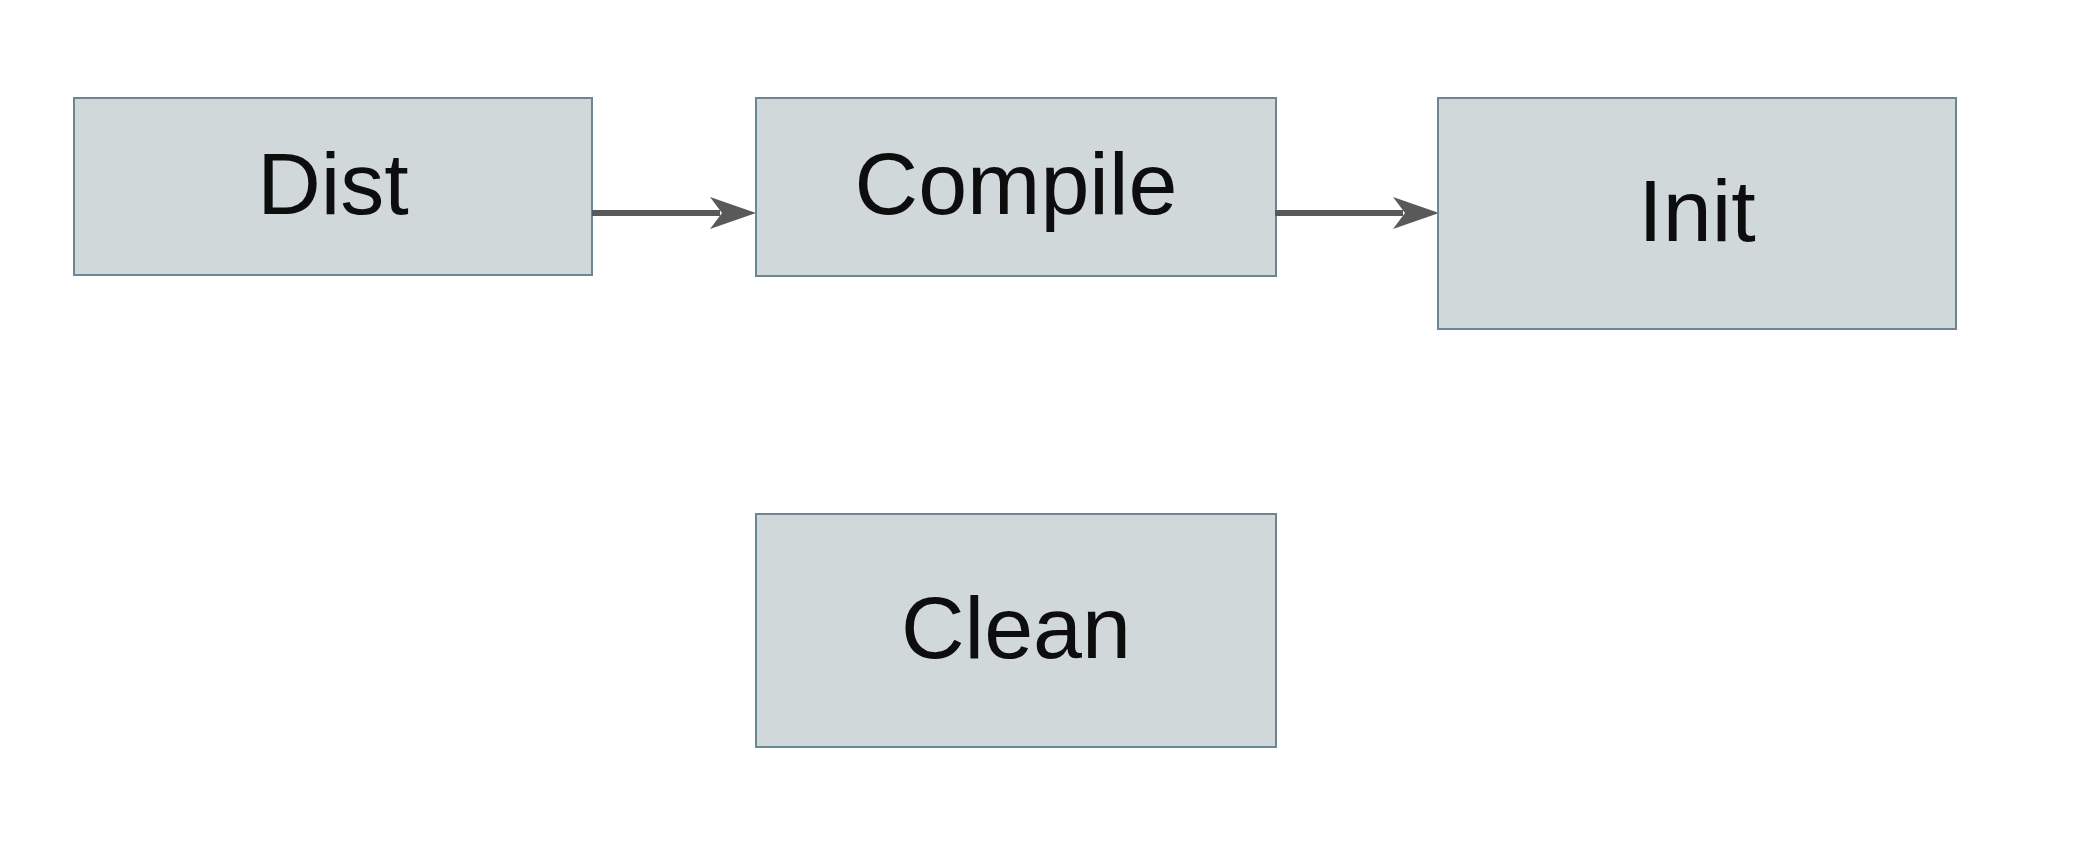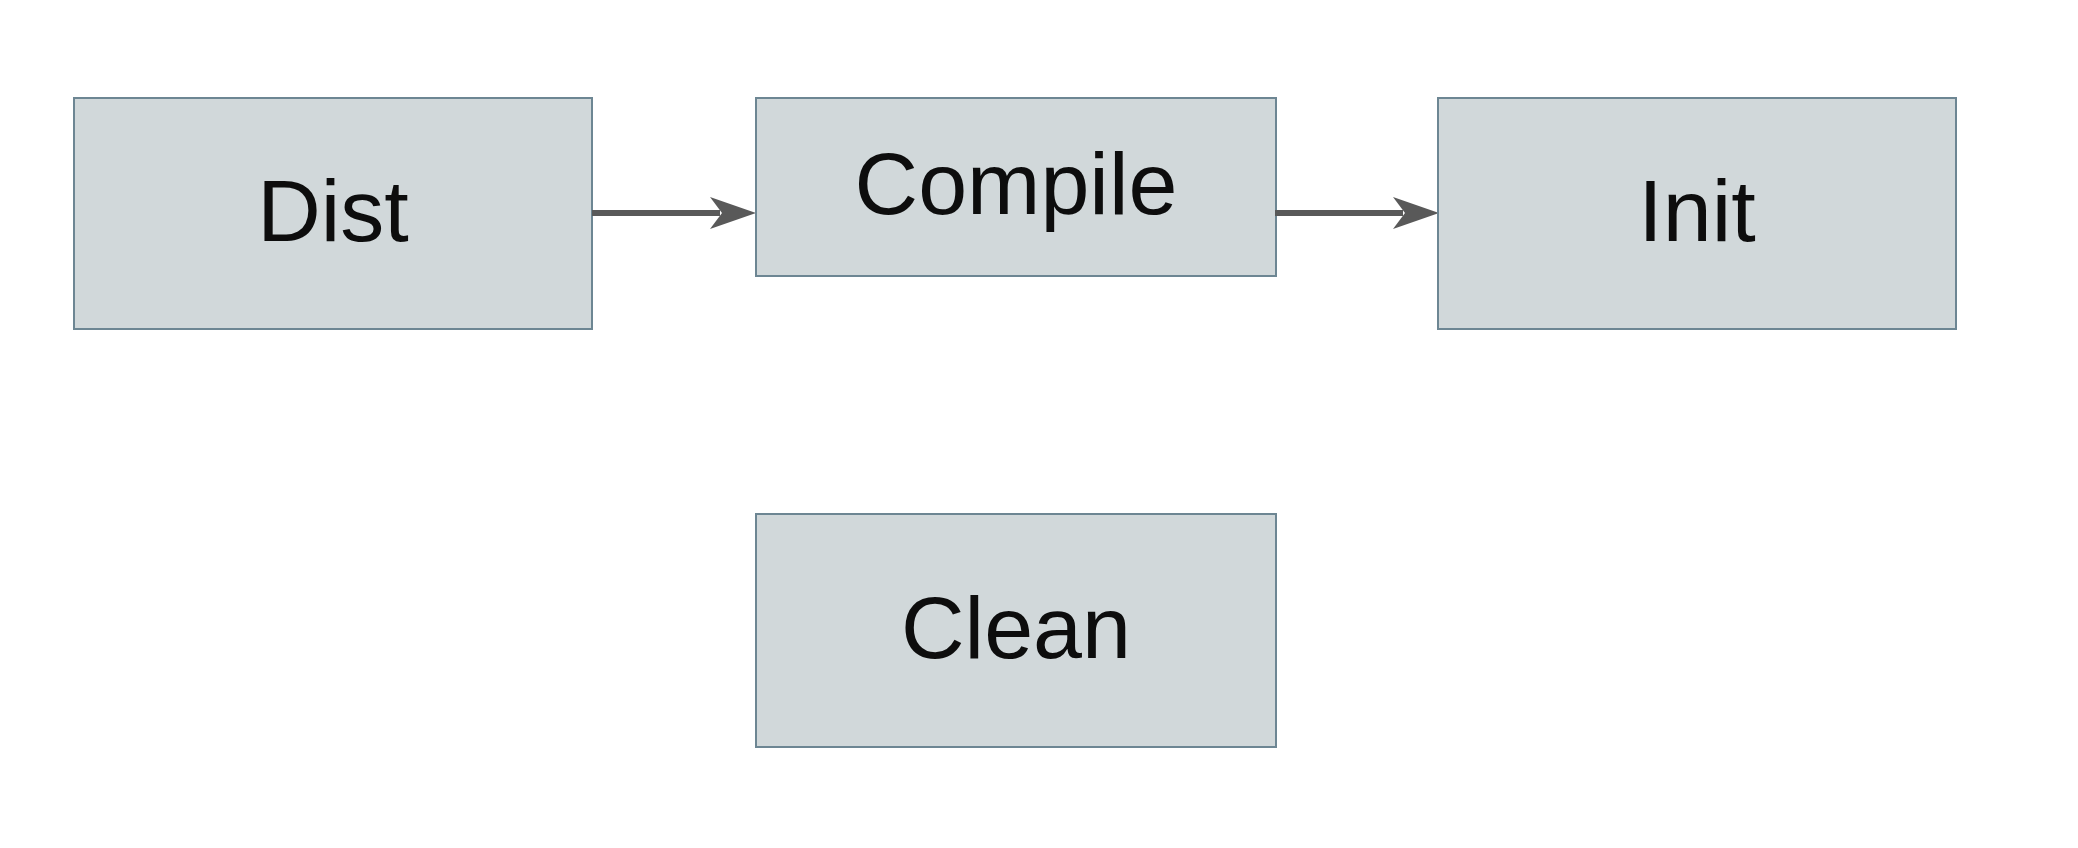--- a/index.html
+++ b/index.html
@@ -25,21 +25,21 @@
     justify-content: center;
   }
   .node-label {
     font-size: 88px;
     line-height: 1;
     color: var(--label, #0d0d0d);
     letter-spacing: 0px;
     white-space: nowrap;
     padding-bottom: 6px; 
   }
-  #node-dist    { left: 73px;   top: 97px;  width: 520px; height: 233px; }
+  #node-dist    { left: 73px;   top: 97px;  width: 520px; height: 179px; }
   #node-compile { left: 755px;  top: 97px;  width: 522px; height: 180px; }
   #node-init    { left: 1437px; top: 97px;  width: 520px; height: 233px; }
   #node-clean   { left: 755px;  top: 513px; width: 522px; height: 235px; }
 
   .arrow {
     position: absolute;
     overflow: visible;
   }
   #arrow-1 { left: 592px;  top: 196px; }
   #arrow-2 { left: 1275px; top: 196px; }

